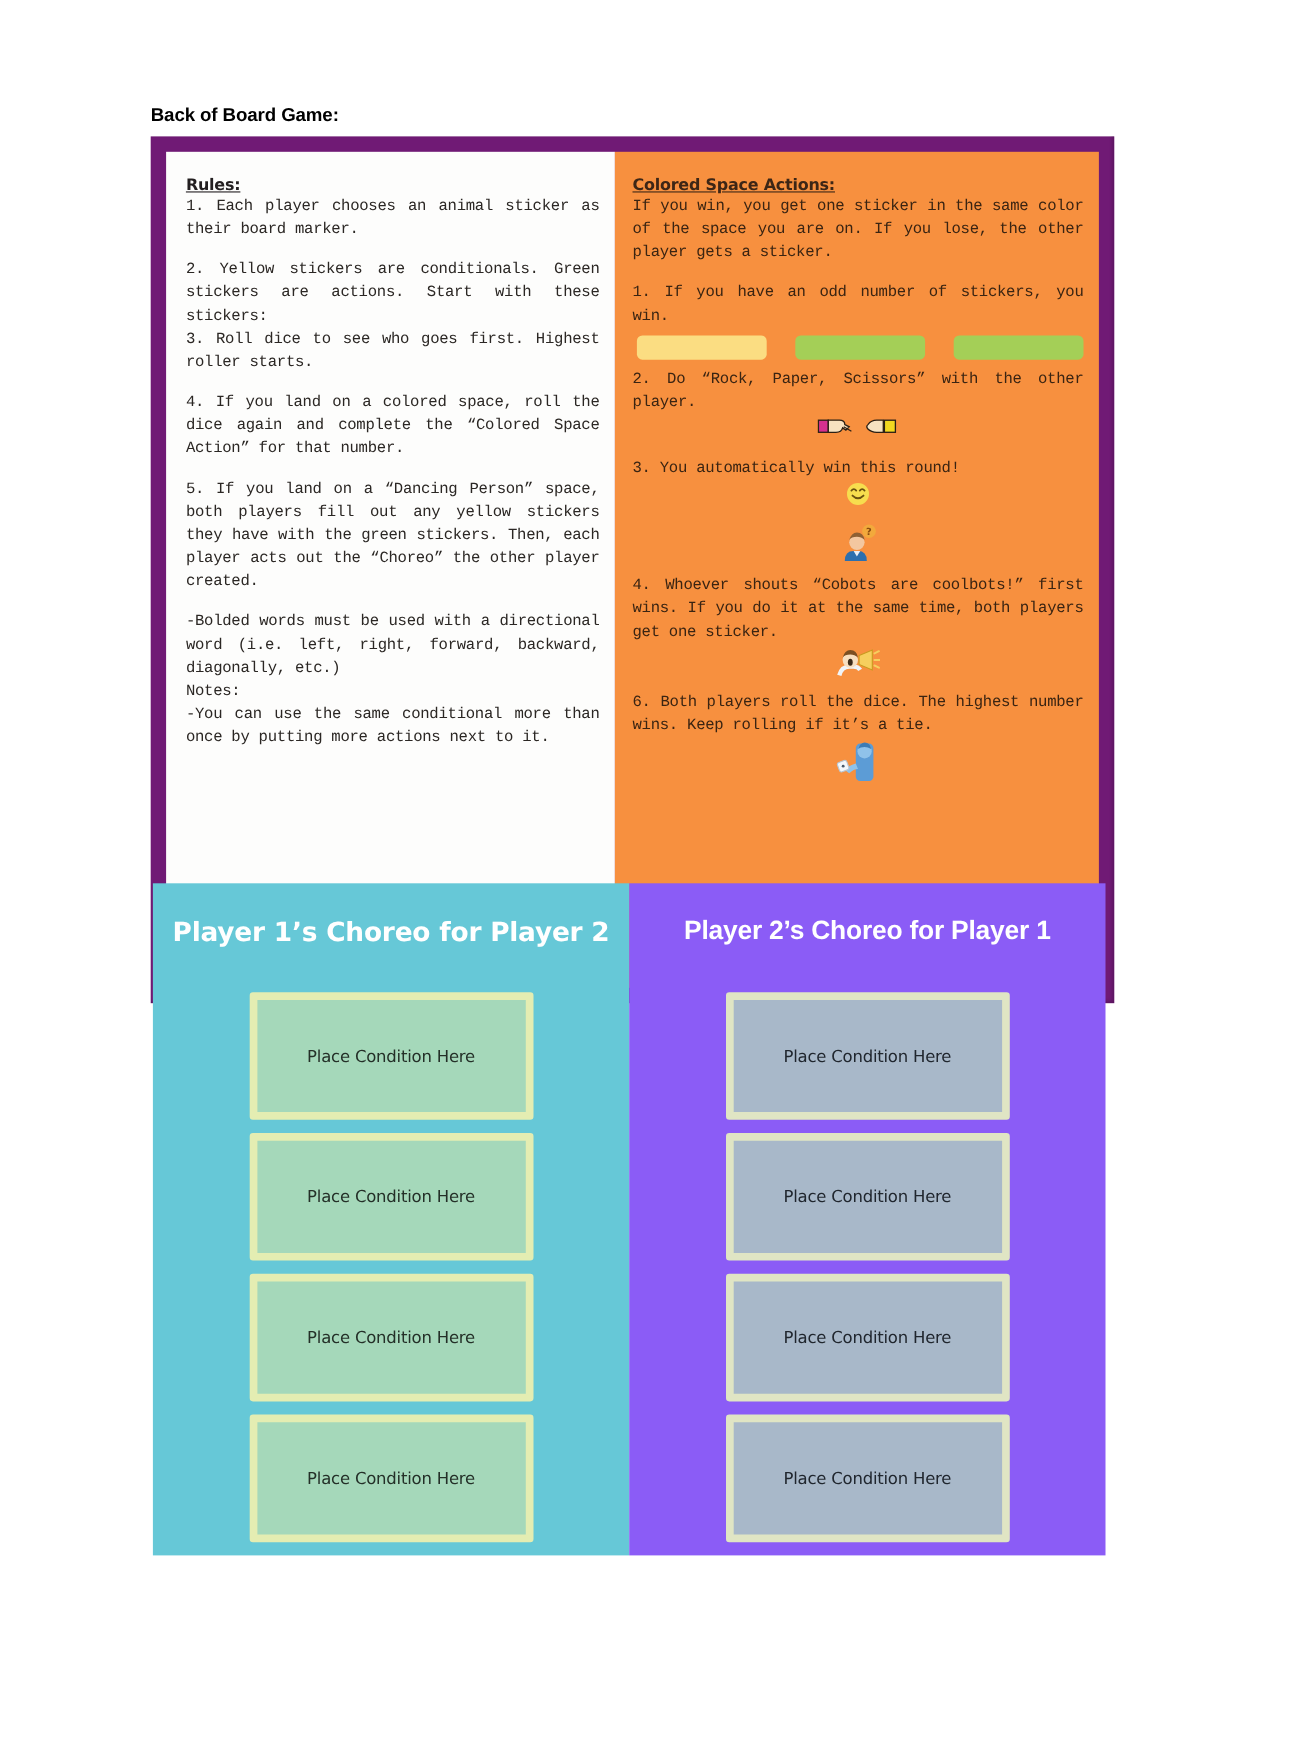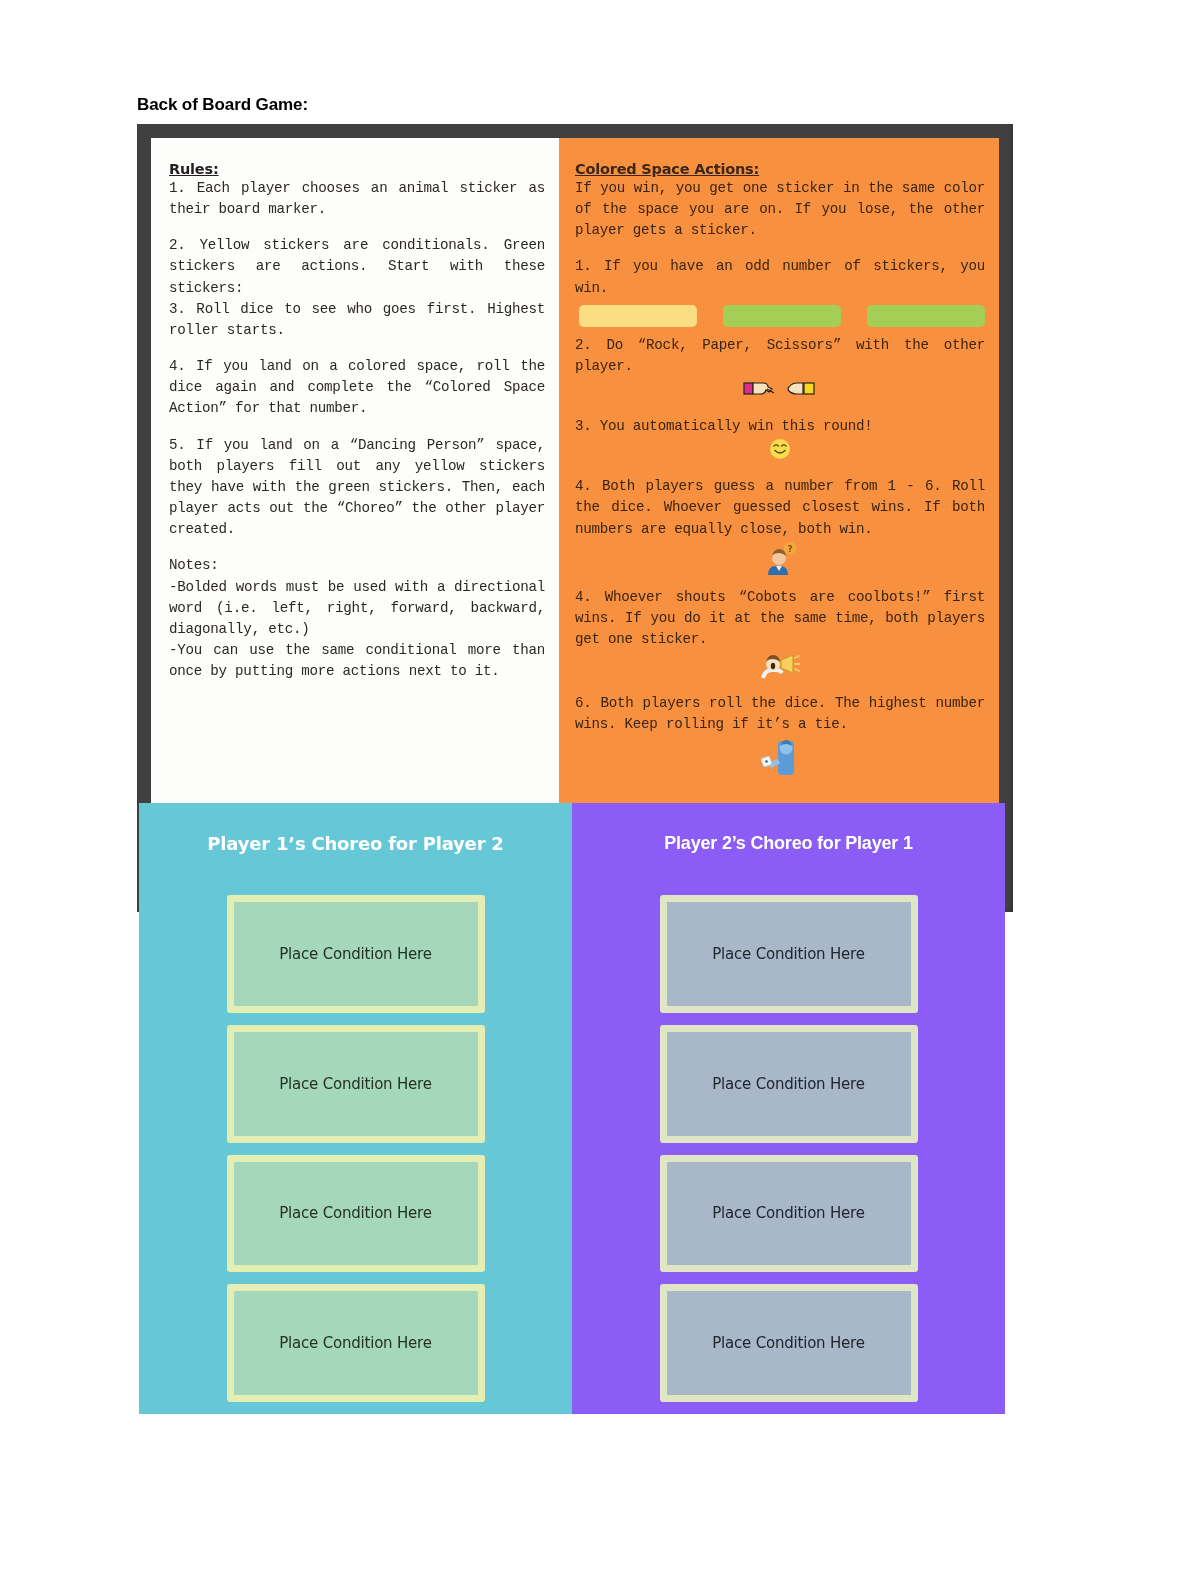--- a/index.html
+++ b/index.html
@@ -25,21 +25,21 @@
   #heading-back  { left: 137px; top: 95px;  }
   #heading-player{ left: 137px; top: 776px; }
 
   
   #board-frame {
     position: absolute;
     left: 137px;
     top: 124px;
     width: 876px;
     height: 788px;
-    background: #404040;
+    background: #701a75;
     padding: 14px;
     display: flex;
     box-shadow: inset -2px -2px 3px rgba(0,0,0,0.18);
   }
   #rules-panel {
     width: 428px;
     background: #fdfdfc;
     padding: 23px 14px 10px 18px;
   }
   #actions-panel {
@@ -114,21 +114,21 @@
     display: flex;
     flex-direction: column;
     align-items: center;
     padding-top: 30px;
   }
   #player1-col { background: #66c8d7; }
   #player2-col { background: #8b5cf6; }
 
   .player-title {
     color: #ffffff;
-    font-size: 18px;
+    font-size: 24px;
     margin-bottom: 41px;
     letter-spacing: -0.2px;
   }
   #player1-title {
     font-family: "DejaVu Sans", sans-serif;
     font-weight: bold;
   }
   #player2-title {
     font-family: "Liberation Sans", sans-serif;
     font-weight: bold;
@@ -172,22 +172,22 @@
     <p class="para">1. Each player chooses an animal sticker as their board marker.</p>
 
     <p class="para nogap">2. Yellow stickers are conditionals. Green stickers are actions. Start with these stickers:</p>
 
     <p class="para">3. Roll dice to see who goes first. Highest roller starts.</p>
 
     <p class="para">4. If you land on a colored space, roll the dice again and complete the “Colored Space Action” for that number.</p>
 
     <p class="para">5. If you land on a “Dancing Person” space, both players fill out any yellow stickers they have with the green stickers. Then, each player acts out the “Choreo” the other player created.</p>
 
+    <p class="para nogap">-Bolded words must be used with a directional word (i.e. left, right, forward, backward, diagonally, etc.)</p>
     <p class="para nogap">Notes:</p>
-    <p class="para nogap">-Bolded words must be used with a directional word (i.e. left, right, forward, backward, diagonally, etc.)</p>
     <p class="para nogap">-You can use the same conditional more than once by putting more actions next to it.</p>
   </div>
 
   <div id="actions-panel">
     <span class="panel-head">Colored Space Actions:</span>
 
     <p class="para">If you win, you get one sticker in the same color of the space you are on. If you lose, the other player gets a sticker.</p>
 
     <p class="para nogap">1. If you have an odd number of stickers, you win.</p>
     <div class="sticker-row">
@@ -218,21 +218,20 @@
       <span class="ill">
         <svg width="22" height="22" viewBox="0 0 22 22">
           <circle cx="11" cy="11" r="10" fill="#f7dd4e"></circle>
           <path d="M5 8 q2.2 -2.6 4.4 0" stroke="#6b5110" stroke-width="1.6" fill="none" stroke-linecap="round"></path>
           <path d="M12.6 8 q2.2 -2.6 4.4 0" stroke="#6b5110" stroke-width="1.6" fill="none" stroke-linecap="round"></path>
           <path d="M6 12.5 q5 5 10 0" stroke="#6b5110" stroke-width="1.7" fill="none" stroke-linecap="round"></path>
         </svg>
       </span>
     </div>
 
-    <p class="para nogap">4. Both players guess a number from 1 - 6. Roll the dice. Whoever guessed closest wins. If both numbers are equally close, both win.</p>
     <div class="emoji-row" style="height:38px;line-height:38px;">
       <span class="ill">
         <svg width="36" height="36" viewBox="0 0 36 36">
           <circle cx="28" cy="7" r="6.2" fill="#f2a93c"></circle>
           <text x="28" y="10.6" font-family="DejaVu Sans, sans-serif" font-size="9" font-weight="bold" fill="#8a4b10" text-anchor="middle">?</text>
           <path d="M6 34 q0 -9 8 -9 h4 q8 0 8 9 z" fill="#2c6fae"></path>
           <path d="M14 25 h6 l-3 5 z" fill="#e8eef5"></path>
           <circle cx="17" cy="17" r="7" fill="#f3c7a0"></circle>
           <path d="M10 15 q2 -7 7 -7 q6 0 7 7 q-3 -3 -7 -3 q-5 0 -7 3 z" fill="#8f6033"></path>
         </svg>

